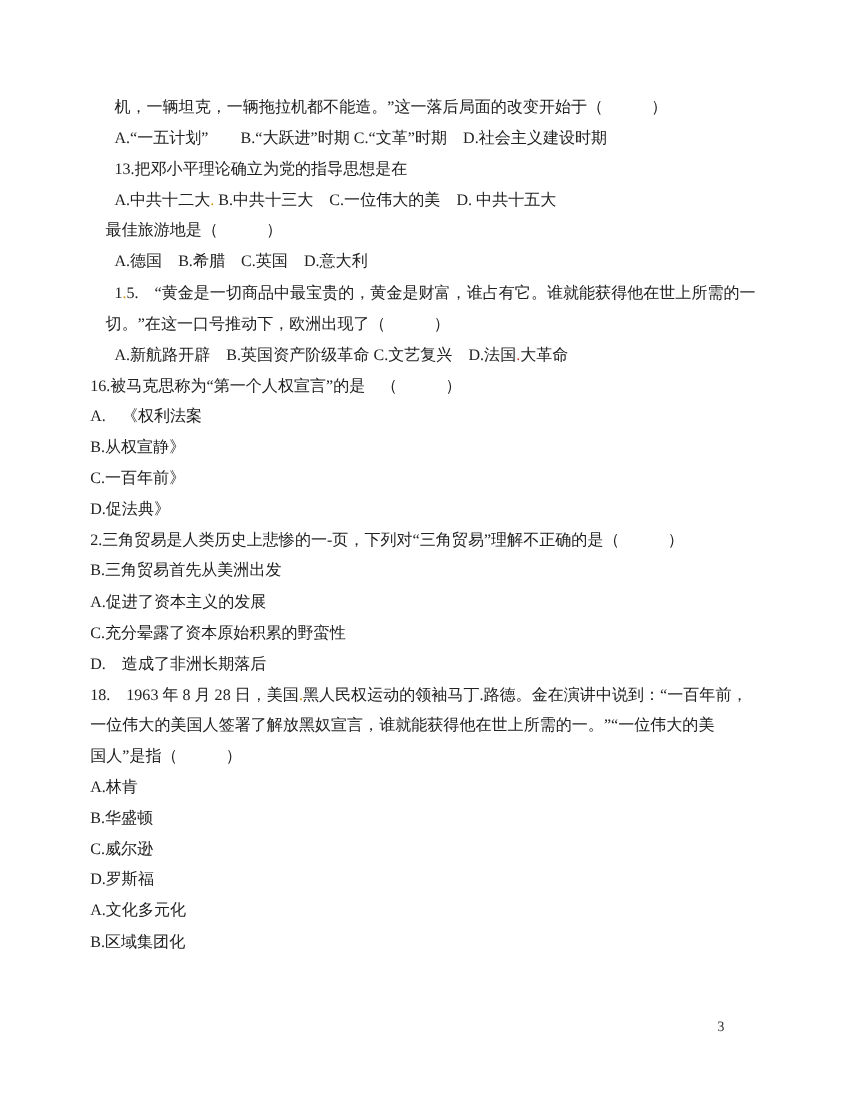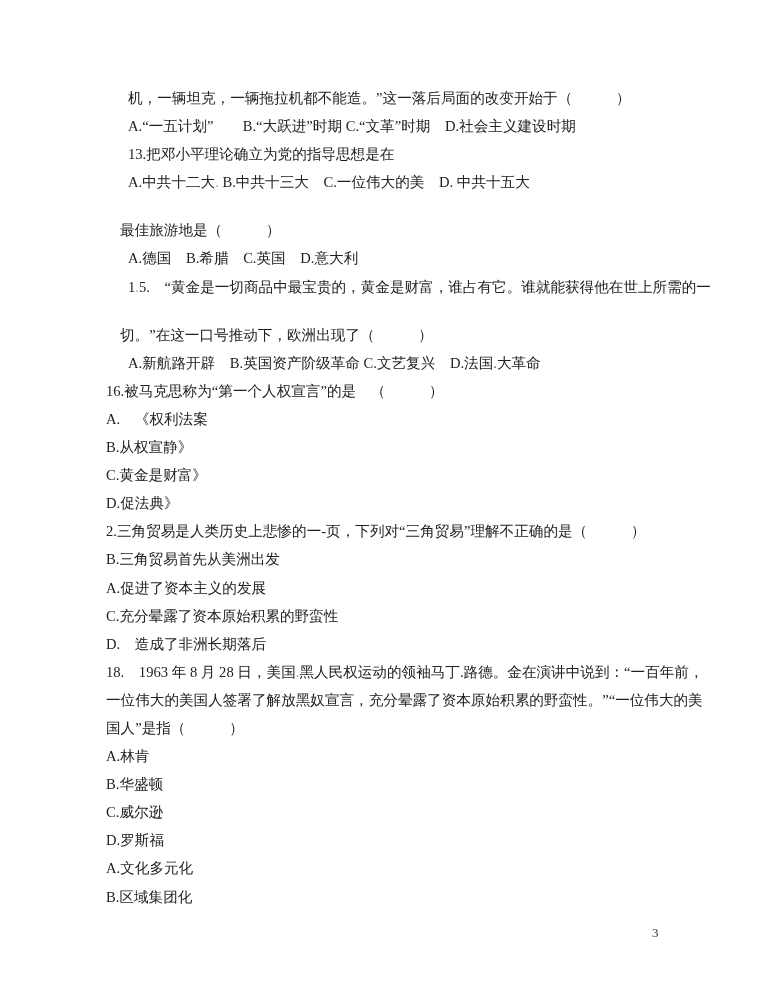--- a/index.html
+++ b/index.html
@@ -10,33 +10,33 @@
   body {
     position: relative;
     width: 770px;
     height: 1000px;
     overflow: hidden;
     font-family: "Liberation Serif", "DejaVu Serif", serif;
   }
   .doc {
     position: absolute;
     top: 84px;
-    left: 106px;
+    left: 82px;
     width: 615px;
   }
   .line {
     height: 28.1px;
     line-height: 28.1px;
     font-size: 14.6px;
     color: #212121;
     white-space: pre;
     letter-spacing: 0px;
   }
   .ind-a { padding-left: 22px; }  
-  .ind-b { padding-left: 14px; margin-top: 20px; }  
+  .ind-b { padding-left: 14px; }  
   .dot-yellow { color: #d4a017; }
   .dot-red    { color: #c43c2c; }
   .dot-orange { color: #d98a00; }
   .page-num {
     position: absolute;
     top: 924px;
     left: 652px;
     font-size: 13px;
     color: #333333;
     line-height: 18px;
@@ -51,29 +51,29 @@
   <div class="line ind-a">13.把邓小平理论确立为党的指导思想是在</div>
   <div class="line ind-a"><span>A.中共十二大</span><span class="dot-yellow">.</span><span> B.中共十三大　C.一位伟大的美　D. 中共十五大</span></div>
   <div class="line ind-b">最佳旅游地是（　　　）</div>
   <div class="line ind-a">A.德国　B.希腊　C.英国　D.意大利</div>
   <div class="line ind-a"><span>1</span><span class="dot-yellow">.</span><span>5.　“黄金是一切商品中最宝贵的，黄金是财富，谁占有它。谁就能获得他在世上所需的一</span></div>
   <div class="line ind-b">切。”在这一口号推动下，欧洲出现了（　　　）</div>
   <div class="line ind-a"><span>A.新航路开辟　B.英国资产阶级革命 C.文艺复兴　D.法国</span><span class="dot-red">.</span><span>大革命</span></div>
   <div class="line">16.被马克思称为“第一个人权宣言”的是　（　　　）</div>
   <div class="line">A.　《权利法案</div>
   <div class="line">B.从权宣静》</div>
-  <div class="line">C.黄金是财富》</div>
+  <div class="line">C.一百年前》</div>
   <div class="line">D.促法典》</div>
   <div class="line">2.三角贸易是人类历史上悲惨的一-页，下列对“三角贸易”理解不正确的是（　　　）</div>
   <div class="line">B.三角贸易首先从美洲出发</div>
   <div class="line">A.促进了资本主义的发展</div>
   <div class="line">C.充分晕露了资本原始积累的野蛮性</div>
   <div class="line">D.　造成了非洲长期落后</div>
   <div class="line"><span>18.　1963 年 8 月 28 日，美国</span><span class="dot-orange">.</span><span>黑人民权运动的领袖马丁.路德。金在演讲中说到：“一百年前，</span></div>
-  <div class="line">一位伟大的美国人签署了解放黑奴宣言，充分晕露了资本原始积累的野蛮性。”“一位伟大的美</div>
+  <div class="line">一位伟大的美国人签署了解放黑奴宣言，谁就能获得他在世上所需的一。”“一位伟大的美</div>
   <div class="line">国人”是指（　　　）</div>
   <div class="line">A.林肯</div>
   <div class="line">B.华盛顿</div>
   <div class="line">C.威尔逊</div>
   <div class="line">D.罗斯福</div>
   <div class="line">A.文化多元化</div>
   <div class="line">B.区域集团化</div>
 </div>
 
 <div class="page-num">3</div>

